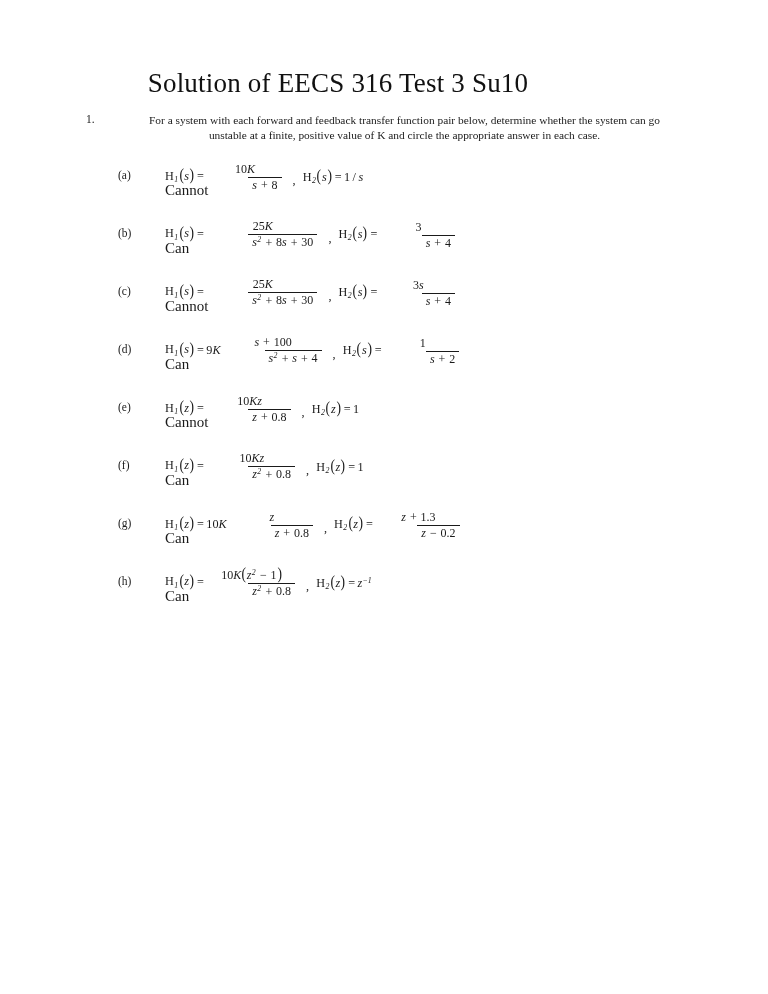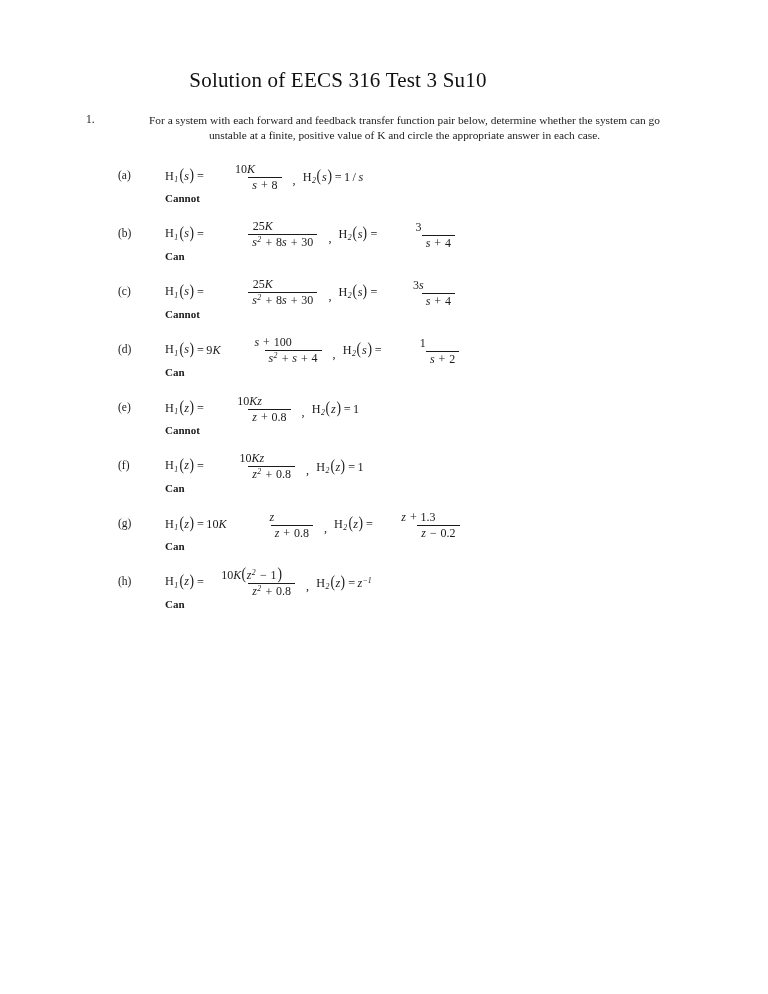--- a/index.html
+++ b/index.html
@@ -22,21 +22,21 @@
     background: #ffffff;
   }
 
   
   .doc-title {
     position: absolute;
     top: 68px;
     left: 0;
     width: 676px;
     text-align: center;
-    font-size: 21px;
+    font-size: 27px;
     letter-spacing: 0.2px;
     color: #111;
     font-weight: normal;
     margin: 0;
   }
 
   
   .problem {
     position: absolute;
     top: 113px;
@@ -150,24 +150,23 @@
   }
 
   .coef {
     padding-right: 2px;
   }
 
   
   .answer {
     position: absolute;
     left: 165px;
-    top: 32px;
-    font-size: 11px;
+    top: 22px;
+    font-size: 15px;
     font-style: normal;
-    font-weight: bold;
   }
 </style>
 </head>
 <body>
 
 <div class="page">
 
   <h1 class="doc-title">Solution of EECS 316 Test 3 Su10</h1>
 
   <div class="problem">

